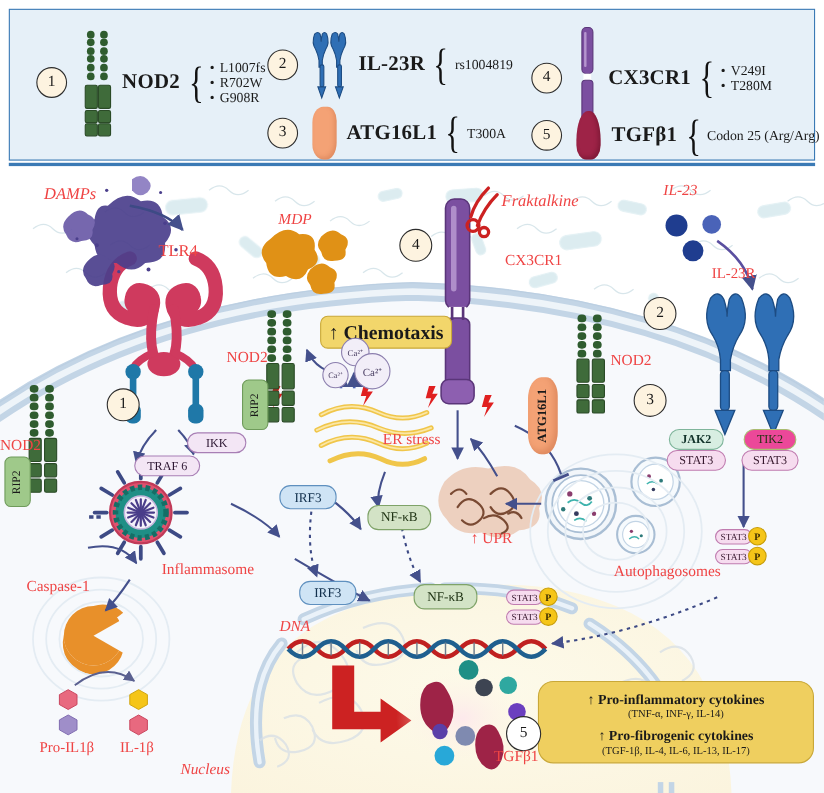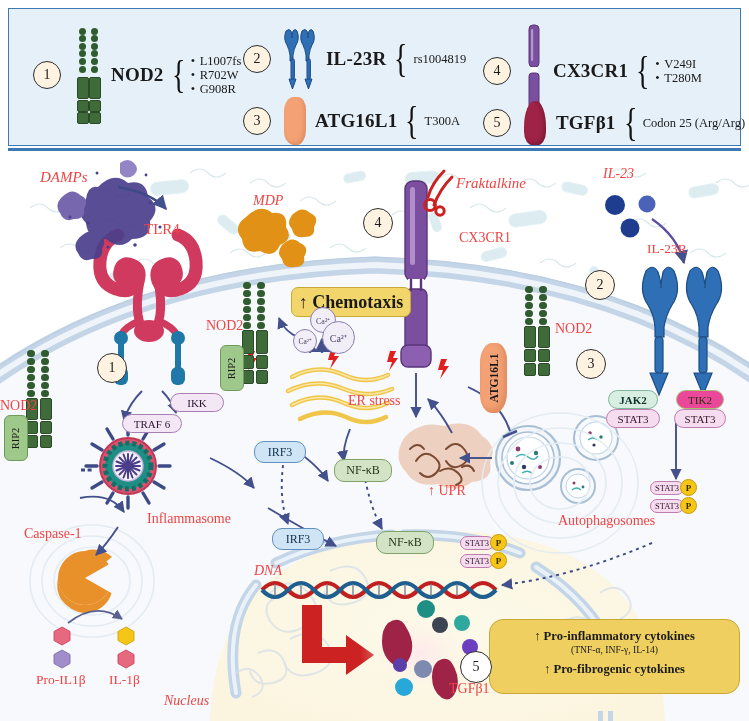--- a/index.html
+++ b/index.html
@@ -709,20 +709,21 @@
 
     <div class="ca-ion" style="left:310px;top:154px;width:24px;height:24px;font-size:8px;">Ca²⁺</div>
     <div class="ca-ion" style="left:293px;top:176px;width:22px;height:22px;font-size:7.5px;">Ca²⁺</div>
     <div class="ca-ion" style="left:322px;top:168px;width:31px;height:31px;font-size:10px;">Ca²⁺</div>
 
     <div class="cytobox" style="left:489px;top:466px;width:251px;height:75px;">
       <div class="h">↑ Pro-inflammatory cytokines</div>
       <div class="s">(TNF-α, INF-γ, IL-14)</div>
       <div class="gap"></div>
       <div class="h">↑ Pro-fibrogenic cytokines</div>
+      <div class="s">(TGF-1β, IL-4,  IL-6,  IL-13, IL-17)</div>
     </div>
 
     <div class="numcirc" style="position:absolute;left:97px;top:200px;width:28px;height:28px;font-size:14px;">1</div>
     <div class="numcirc" style="position:absolute;left:585px;top:117px;width:28px;height:28px;font-size:14px;">2</div>
     <div class="numcirc" style="position:absolute;left:576px;top:196px;width:28px;height:28px;font-size:14px;">3</div>
     <div class="numcirc" style="position:absolute;left:363px;top:55px;width:28px;height:28px;font-size:14px;">4</div>
     <div class="numcirc plain" style="position:absolute;left:460px;top:498px;width:30px;height:30px;font-size:14px;">5</div>
 
     <div class="lbl it" style="left:40px;top:16px;font-size:15px;">DAMPs</div>
     <div class="lbl" style="left:144px;top:68px;font-size:15px;">TLR4</div>

